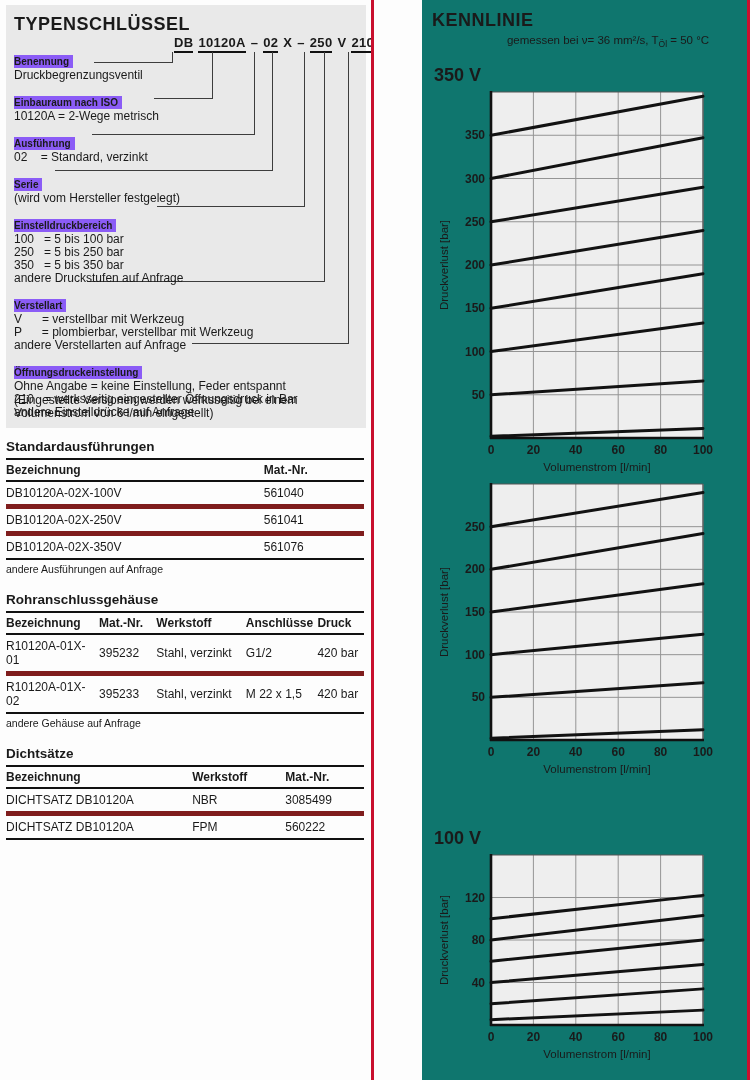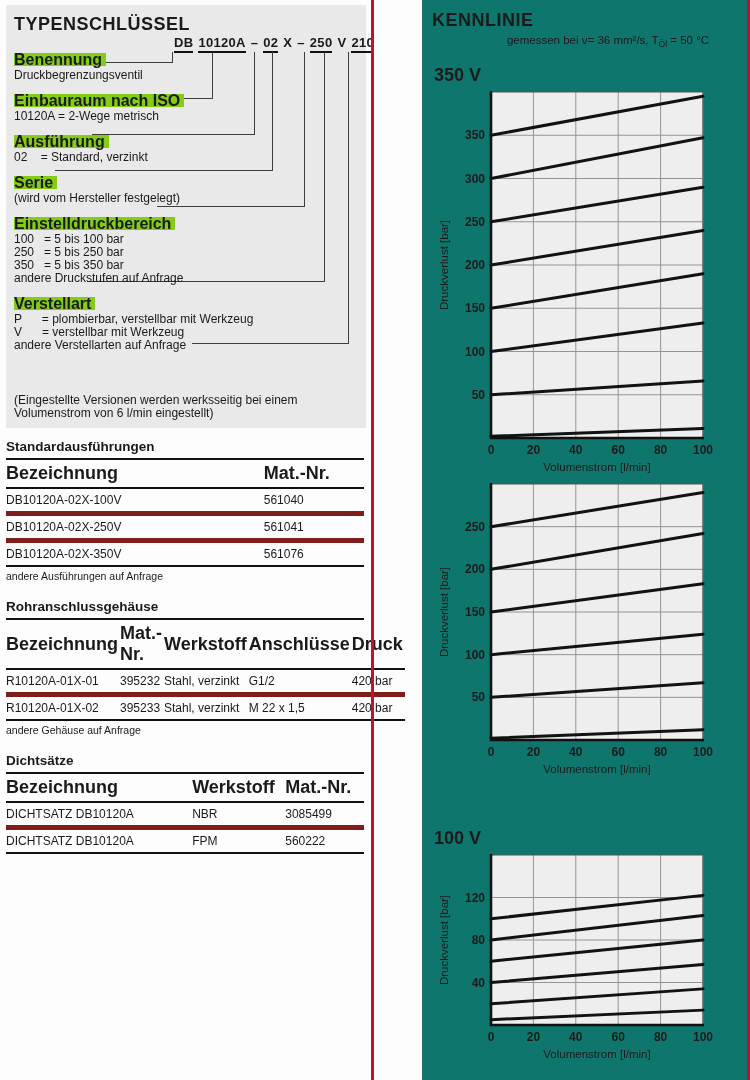--- a/index.html
+++ b/index.html
@@ -11,29 +11,29 @@
   
   #left-col{position:absolute;left:6px;top:5px;width:360px;}
   #type-panel{position:relative;background:#e9e9e9;height:423px;}
   #type-title{margin:0;padding:9px 0 0 8px;font-size:18px;font-weight:bold;letter-spacing:.5px;}
   #code-line{position:absolute;left:168px;top:30px;font-size:13px;font-weight:bold;white-space:nowrap;letter-spacing:.3px;}
   #code-line .cp{display:inline-block;margin-right:5px;padding-bottom:1px;}
   #code-line .cp.u{border-bottom:2px solid #111;}
   .connector{position:absolute;border-bottom:1px solid #3d3d3d;border-right:1px solid #3d3d3d;top:47px;}
   #entries{position:absolute;left:8px;top:46px;width:344px;}
   .entry{margin-bottom:10px;}
-  .entry-label{font-weight:bold;font-size:16px;line-height:13px;background:#84cc16;display:inline-block;position:relative;padding-right:4px;}
+  .entry-label{font-weight:bold;font-size:10px;line-height:13px;background:#8b5cf6;display:inline-block;position:relative;padding-right:4px;}
   .entry-line{font-size:12px;line-height:13px;white-space:pre-wrap;}
   #type-note{position:absolute;left:8px;top:389px;font-size:12px;line-height:13px;white-space:pre-wrap;}
   
   #tables{margin-top:11px;width:358px;}
   .tbl{margin-bottom:17px;}
   .tbl-title{font-size:13.5px;font-weight:bold;padding-bottom:4px;border-bottom:2.5px solid #111;}
   .tbl table{width:100%;border-collapse:collapse;font-size:12px;}
-  .tbl th{text-align:left;font-weight:bold;padding:3px 2px 3px 0;border-bottom:2.5px solid #111;font-size:18px;}
+  .tbl th{text-align:left;font-weight:bold;padding:3px 2px 3px 0;border-bottom:2.5px solid #111;font-size:12px;}
   .tbl td{padding:4px 2px 4px 0;border-bottom:5px solid #7f1d1d;}
   .tbl tr.last td{border-bottom:2px solid #111;}
   .tbl-foot{font-size:10.5px;margin-top:3px;}
   
   #divider-red{position:absolute;left:371px;top:0;width:3px;height:1080px;}
   #edge-red{position:absolute;left:747px;top:0;width:3px;height:1080px;}
   
   #right-col{position:absolute;left:377px;top:0;width:370px;height:1080px;background:#0f766e;margin-left:45px;}
   #kenn-title{margin:0;padding:10px 0 0 10px;font-size:18px;font-weight:bold;letter-spacing:.5px;}
   #kenn-sub{padding:3px 8px 0 10px;font-size:11.5px;text-align:center;}
@@ -61,21 +61,22 @@
       <div class="connector" style="left:151px;width:147px;height:154px;"></div>
       <div class="connector" style="left:81px;width:237px;height:229px;"></div>
       <div class="connector" style="left:186px;width:156px;height:291px;"></div>
 
       <div id="entries">
           <div class="entry"><div class="entry-label">Benennung</div><div class="entry-line">Druckbegrenzungsventil</div></div>
           <div class="entry"><div class="entry-label">Einbauraum nach ISO</div><div class="entry-line">10120A = 2-Wege metrisch</div></div>
           <div class="entry"><div class="entry-label">Ausführung</div><div class="entry-line">02    = Standard, verzinkt</div></div>
           <div class="entry"><div class="entry-label">Serie</div><div class="entry-line">(wird vom Hersteller festgelegt)</div></div>
           <div class="entry"><div class="entry-label">Einstelldruckbereich</div><div class="entry-line">100   = 5 bis 100 bar</div><div class="entry-line">250   = 5 bis 250 bar</div><div class="entry-line">350   = 5 bis 350 bar</div><div class="entry-line">andere Druckstufen auf Anfrage</div></div>
-          <div class="entry"><div class="entry-label">Verstellart</div><div class="entry-line">P      = plombierbar, verstellbar mit Werkzeug</div><div class="entry-line">V      = verstellbar mit Werkzeug</div><div class="entry-line">andere Verstellarten auf Anfrage</div></div>
+          <div class="entry"><div class="entry-label">Verstellart</div><div class="entry-line">V      = verstellbar mit Werkzeug</div><div class="entry-line">P      = plombierbar, verstellbar mit Werkzeug</div><div class="entry-line">andere Verstellarten auf Anfrage</div></div>
+          <div class="entry"><div class="entry-label">Öffnungsdruckeinstellung</div><div class="entry-line">Ohne Angabe = keine Einstellung, Feder entspannt</div><div class="entry-line">210   = werksseitig eingestellter Öffnungsdruck in Bar</div><div class="entry-line">andere Einstelldrücke auf Anfrage</div></div>
         </div>
       <div id="type-note">(Eingestellte Versionen werden werksseitig bei einem
 Volumenstrom von 6 l/min eingestellt)</div>
     </div>
 
     <div id="tables">
         <div class="tbl">
           <div class="tbl-title">Standardausführungen</div>
           <table>
             <colgroup>

